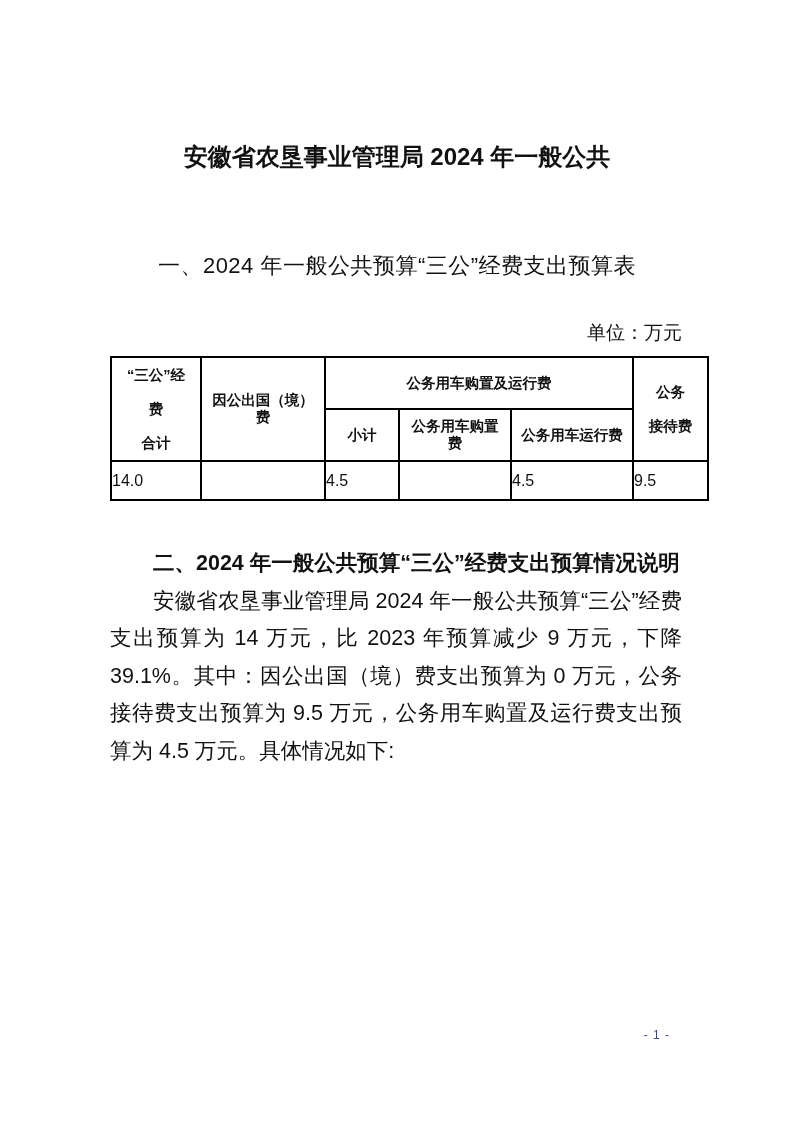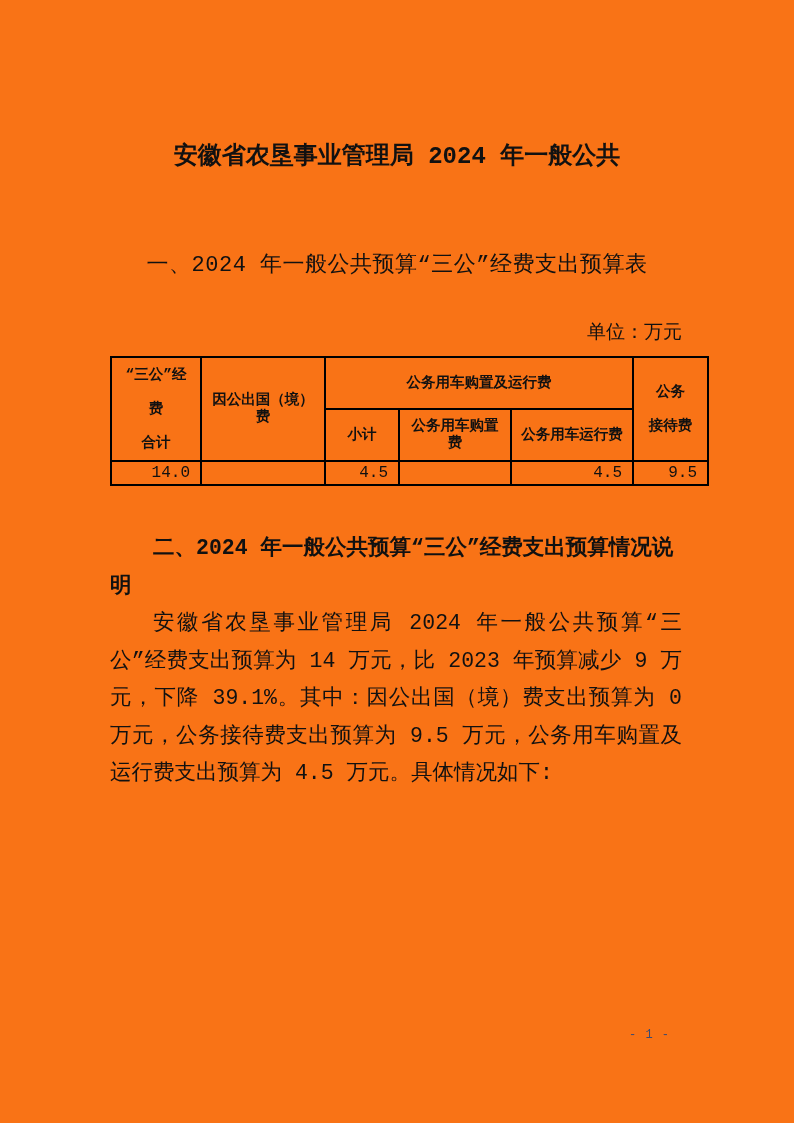--- a/index.html
+++ b/index.html
@@ -1,23 +1,23 @@
 <!DOCTYPE html>
 <html><head>
 <meta charset="utf-8">
 <style>
   * { margin:0; padding:0; box-sizing:border-box; }
   html,body { background:#888; }
   .page {
     position:relative;
     width:794px; height:1123px;
     margin:0 auto;
-    background:#f97316;
+    background:#ffffff;
     color:#111111;
-    font-family:Liberation Mono, monospace;
+    font-family:Liberation Sans, sans-serif;
     overflow:hidden;
   }
   .title {
     margin-top:137px;
     text-align:center;
     font-size:24px;
     font-weight:bold;
     line-height:40px;
   }
   .section1-heading {
@@ -40,21 +40,21 @@
     table-layout:fixed;
   }
   table.budget td {
     border:2px solid #000;
     text-align:center;
     vertical-align:middle;
   }
   td.hc { font-weight:bold; font-size:14.5px; line-height:17px; padding:0 9px; }
   td.hc .stack-line { line-height:34px; }
   tr.hrow td { height:37px; }
-  tr.drow td { height:24px; font-size:16px; text-align:right; padding-right:10px; }
+  tr.drow td { height:39px; font-size:16px; text-align:left; padding-right:10px; }
   .body-block {
     margin:44px 112px 0 110px;
     font-size:21.5px;
     line-height:37.5px;
     text-align:justify;
   }
   .section2-heading {
     text-indent:2em;
     font-weight:bold;
     text-align:left;

